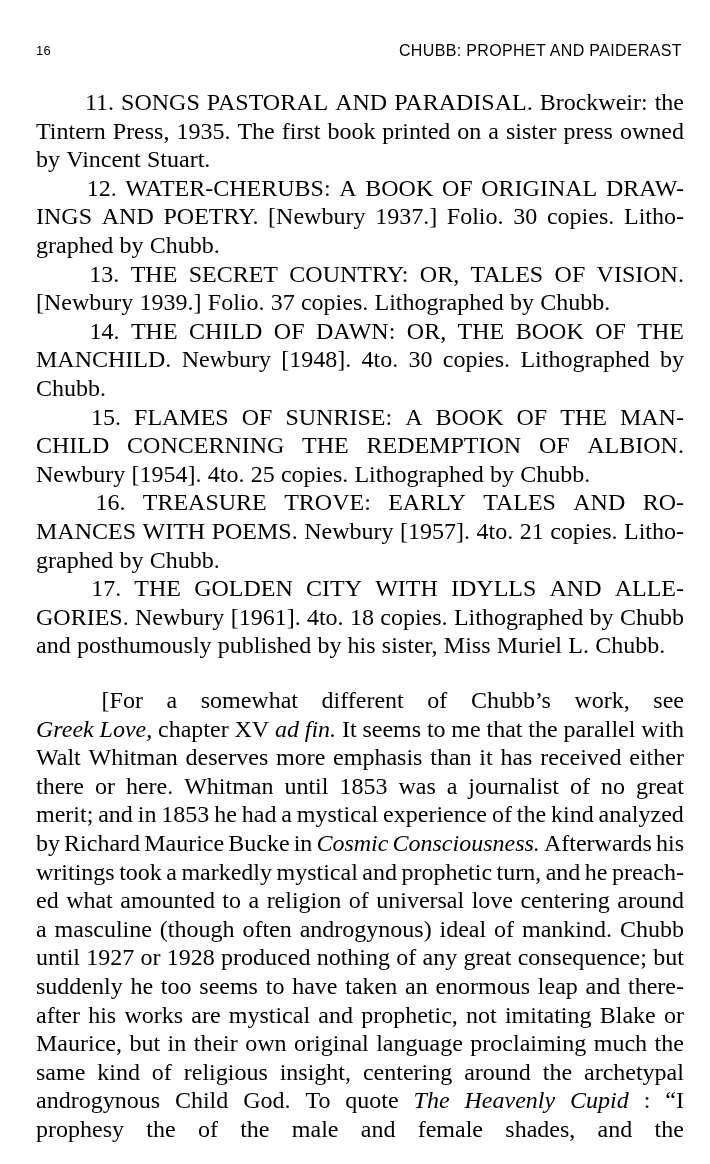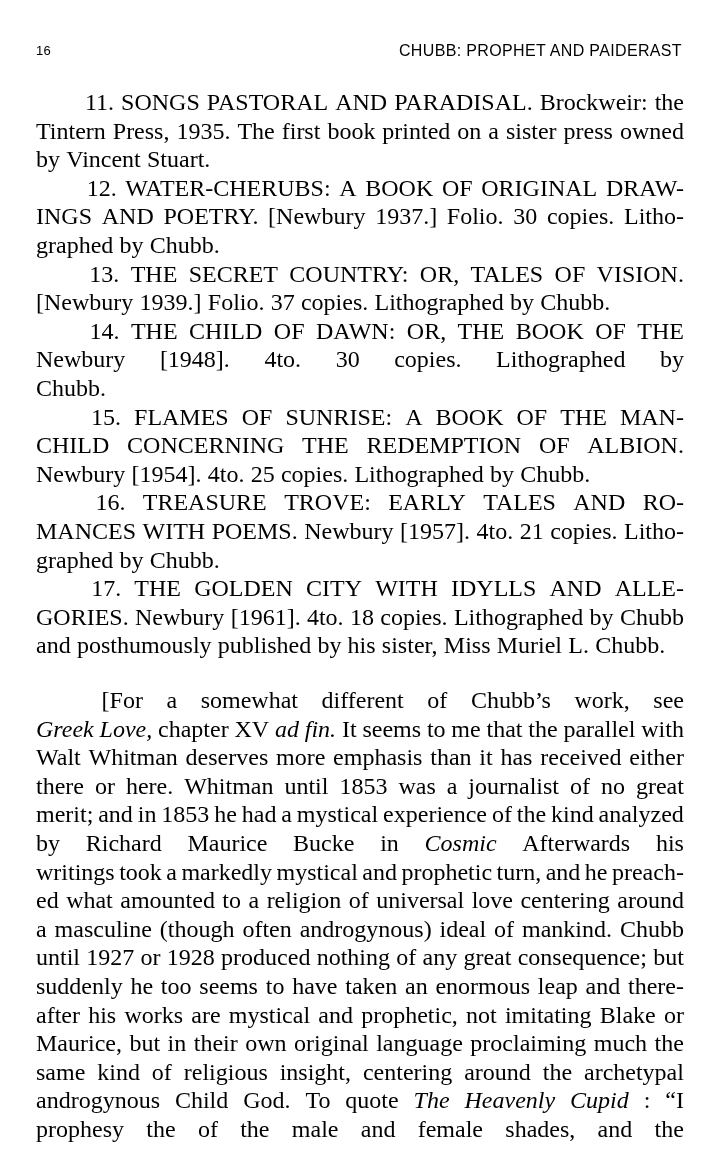--- a/index.html
+++ b/index.html
@@ -199,20 +199,21 @@
           <span class="w">CHILD</span>
           <span class="w">OF</span>
           <span class="w">DAWN:</span>
           <span class="w">OR,</span>
           <span class="w">THE</span>
           <span class="w">BOOK</span>
           <span class="w">OF</span>
           <span class="w">THE</span>
         </div>
         <div class="ln just">
+          <span class="w">MANCHILD.</span>
           <span class="w">Newbury</span>
           <span class="w">[1948].</span>
           <span class="w">4to.</span>
           <span class="w">30</span>
           <span class="w">copies.</span>
           <span class="w">Lithographed</span>
           <span class="w">by</span>
         </div>
         <div class="ln flush">
           <span class="w">Chubb.</span>
@@ -386,20 +387,21 @@
           <span class="w">kind</span>
           <span class="w">analyzed</span>
         </div>
         <div class="ln just">
           <span class="w">by</span>
           <span class="w">Richard</span>
           <span class="w">Maurice</span>
           <span class="w">Bucke</span>
           <span class="w">in</span>
           <span class="w ital">Cosmic</span>
+          <span class="w ital">Consciousness.</span>
           <span class="w">Afterwards</span>
           <span class="w">his</span>
         </div>
         <div class="ln just">
           <span class="w">writings</span>
           <span class="w">took</span>
           <span class="w">a</span>
           <span class="w">markedly</span>
           <span class="w">mystical</span>
           <span class="w">and</span>

